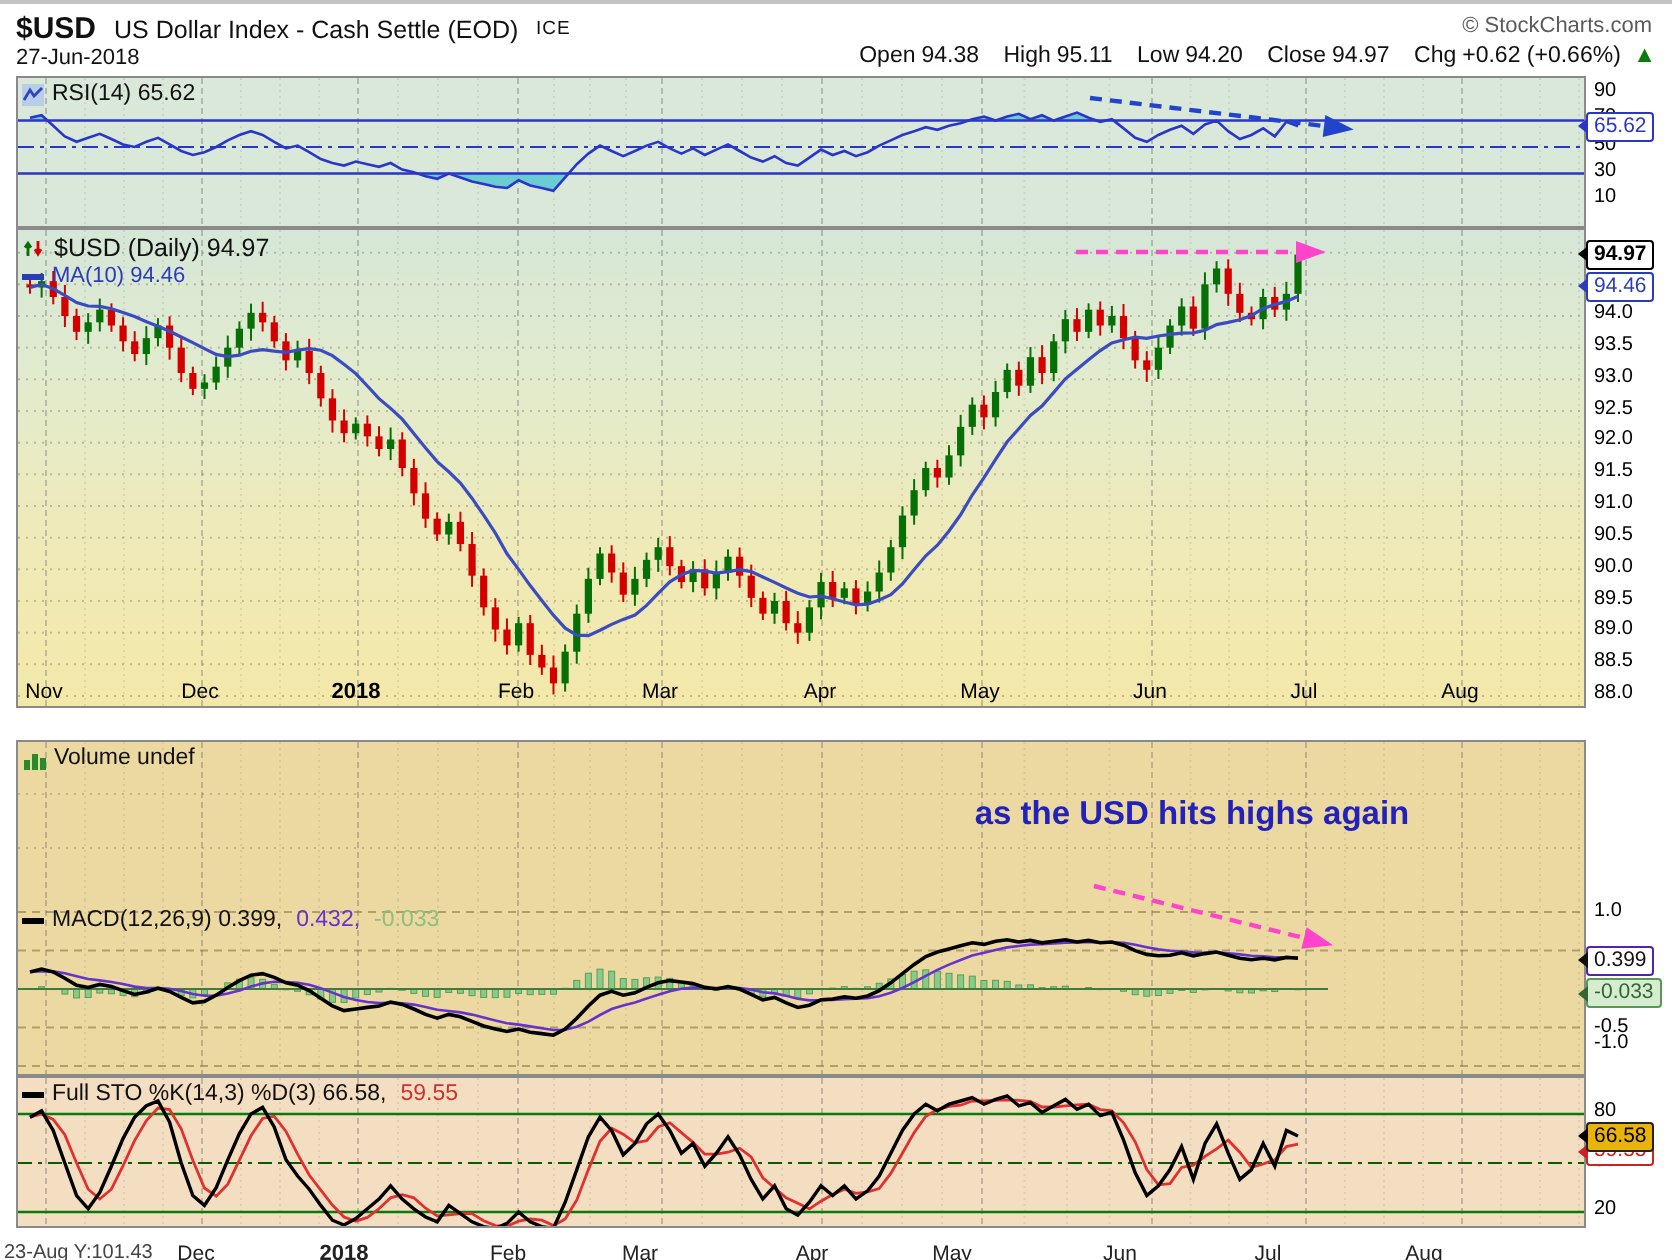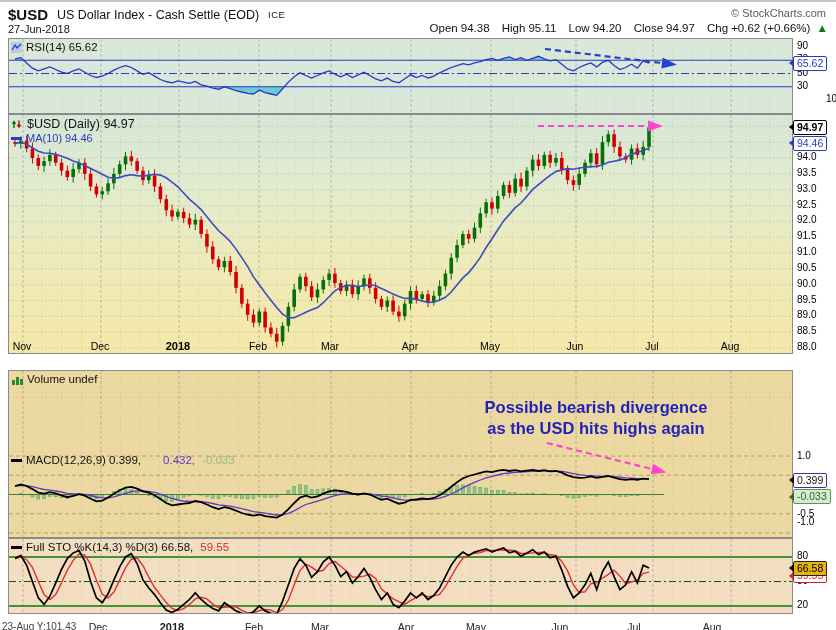--- a/index.html
+++ b/index.html
@@ -23,21 +23,21 @@
   #quote{top:20px;right:8px;font-size:11.5px;color:#111;}
   #quote .ql{font-weight:normal;margin-left:9px;}
   #quote .qv{margin-left:3px;}
   #quote .up{color:#0a7a0a;}
 
   .lblrow{position:absolute;z-index:10;display:flex;align-items:center;gap:4px;
           font-size:11.5px;color:#111;white-space:nowrap;}
   #lbl-price-row{font-size:12.5px;}
   .swatch{display:inline-block;width:11px;height:3px;}
   #lbl-ma-row{color:#2b3cbb;font-size:11px;}
-  .macd-sig{color:#6633cc;margin-left:18px;}
+  .macd-sig{color:#6633cc;margin-left:3px;}
   .macd-hist{color:#8fbe7f;margin-left:3px;}
   .sto-d{color:#d03030;margin-left:3px;}
 
   .tick{position:absolute;left:797px;font-size:10px;color:#000;z-index:2;white-space:nowrap;}
   .xlab{position:absolute;top:338px;width:36px;margin-left:-18px;text-align:center;font-size:10.5px;color:#000;}
   .xlab.bold{font-weight:bold;font-size:11px;}
   .blab{position:absolute;top:619px;width:44px;margin-left:-22px;text-align:center;font-size:10.5px;color:#222;}
   .blab.bold{font-weight:bold;font-size:11px;}
   #b-start{position:absolute;top:619px;left:2px;font-size:10px;color:#444;white-space:nowrap;}
 
@@ -693,21 +693,20 @@
     <span class="macd-sig">0.432,</span>
     <span class="macd-hist">-0.033</span>
   </div>
   <div class="lblrow" style="top:539px;left:11px;">
     <span class="swatch" style="background:#000;"></span>
     <span>Full STO %K(14,3) %D(3) 66.58,</span>
     <span class="sto-d">59.55</span>
   </div>
 
   <div id="anno-text">
-    <div>Possible bearish divergence</div>
     <div>as the USD hits highs again</div>
   </div>
 
   <div class="badge" id="b-rsi" style="top: 53.7px;">65.62</div>
   <div class="badge" id="b-close" style="top: 117.8px;">94.97</div>
   <div class="badge" id="b-ma" style="top: 133.9px;">94.46</div>
   <div class="badge" id="b-macd" style="top: 470.6px;">0.399</div>
   <div class="badge" id="b-hist" style="top: 487.3px;">-0.033</div>
   <div class="badge" id="b-d" style="top: 566.2px;">59.55</div>
   <div class="badge" id="b-k" style="top: 558.5px;">66.58</div>
@@ -719,21 +718,21 @@
       <polygon points="0,-5.5 15,0 0,5.5" transform="translate(662 61) rotate(6.8)" fill="#2244cc"></polygon>
       <line x1="538" y1="124" x2="648" y2="124" stroke="#ff44cc" stroke-width="2.2" stroke-dasharray="6 4"></line>
       <polygon points="0,-5.5 15,0 0,5.5" transform="translate(648 124) rotate(0.0)" fill="#ff44cc"></polygon>
       <line x1="547" y1="441" x2="652" y2="467" stroke="#ff44cc" stroke-width="2.2" stroke-dasharray="6 4"></line>
       <polygon points="0,-5.5 15,0 0,5.5" transform="translate(652 467) rotate(13.9)" fill="#ff44cc"></polygon>
     </svg>
 <span class="tick" style="top: 38px;">90</span>
     <span class="tick" style="top: 51.25px;">70</span>
     <span class="tick" style="top: 64.5px;">50</span>
     <span class="tick" style="top: 77.75px;">30</span>
-    <span class="tick" style="top: 91px; margin-left: 29px;">10</span>
+    <span class="tick" style="top: 91px;">10</span>
     <span class="tick" style="top: 149px;">94.0</span>
     <span class="tick" style="top: 164.835px;">93.5</span>
     <span class="tick" style="top: 180.67px;">93.0</span>
     <span class="tick" style="top: 196.505px;">92.5</span>
     <span class="tick" style="top: 212.34px;">92.0</span>
     <span class="tick" style="top: 228.175px;">91.5</span>
     <span class="tick" style="top: 244.01px;">91.0</span>
     <span class="tick" style="top: 259.845px;">90.5</span>
     <span class="tick" style="top: 275.68px;">90.0</span>
     <span class="tick" style="top: 291.515px;">89.5</span>

